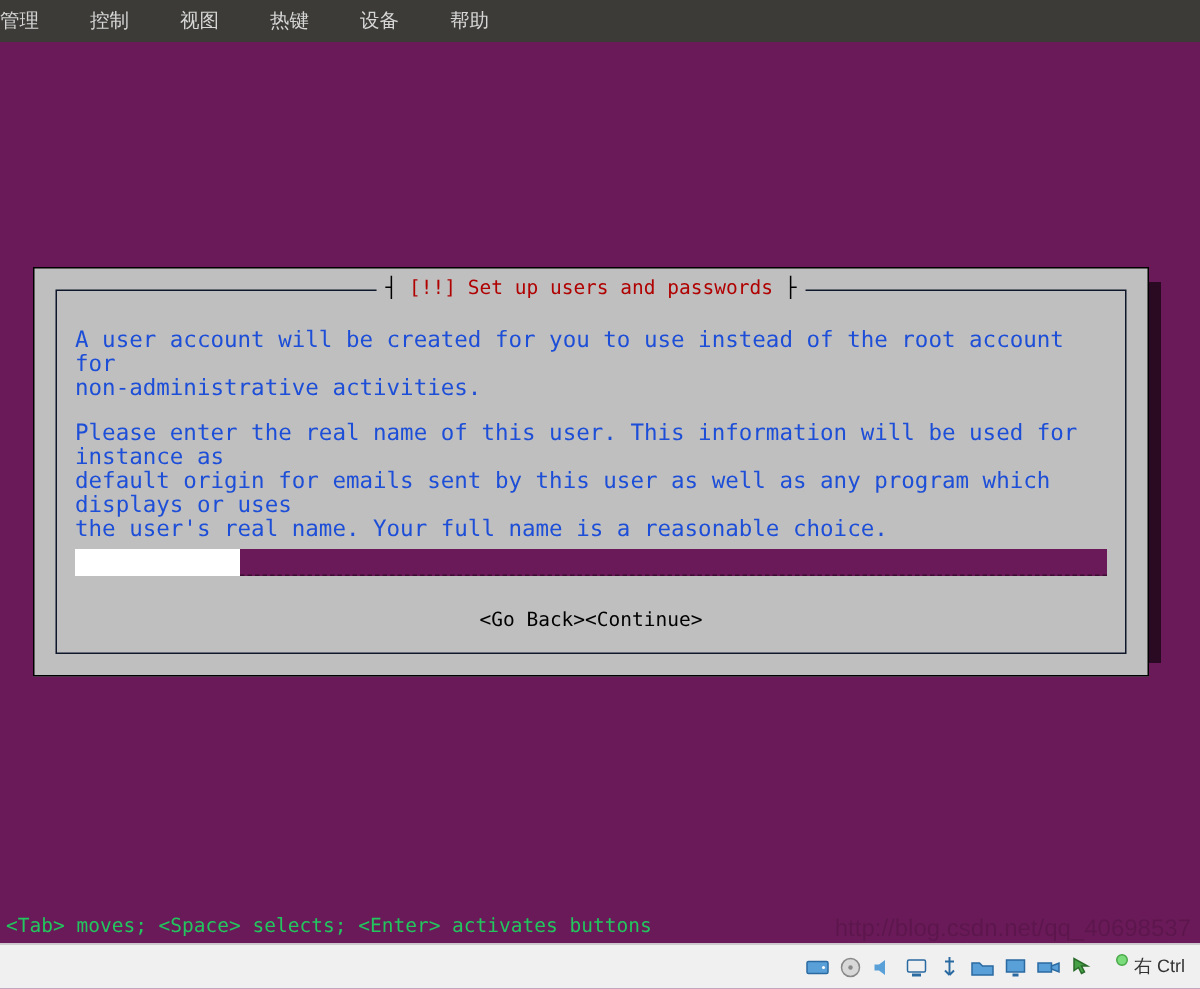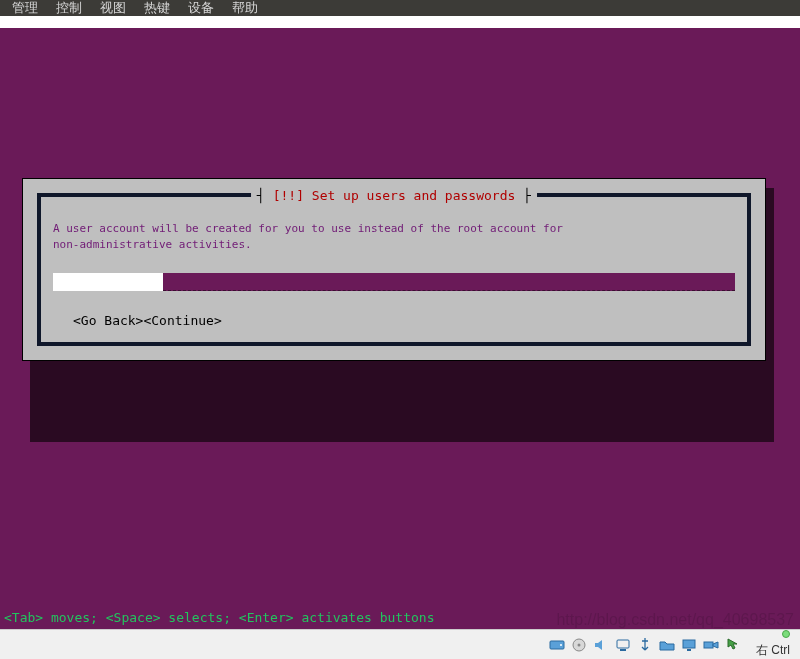--- a/index.html
+++ b/index.html
@@ -2,25 +2,25 @@
 <html><head>
 <meta charset="utf-8">
 <style>
   * { box-sizing: border-box; margin: 0; padding: 0; }
   html, body { width: 800px; height: 659px; overflow: hidden; font-family: sans-serif; }
   body { background: #fff; position: relative; }
 
   
   .vm-menubar {
     background: #3c3b37;
-    height: 16px;
+    height: 28px;
     display: flex;
     align-items: center;
-    padding: 0 12px;
-    gap: 18px;
+    padding: 0 0;
+    gap: 34px;
   }
   .vm-menubar .menu-item {
     color: #d6d6d6;
     font-size: 13px;
     cursor: default;
   }
 
   
   .guest {
     position: absolute;
@@ -40,43 +40,43 @@
   
   .dialog {
     position: absolute;
     left: 22px; top: 150px;
     width: 744px;
     background: #bfbfbf;
     border: 1px solid #000;
     padding: 14px 14px 14px 14px;
   }
   .dialog-inner {
-    border: 4px solid #0f172a;
+    border: 1px solid #0f172a;
     position: relative;
     padding: 24px 12px 14px 12px;
     background: #bfbfbf;
   }
   .dialog-title {
     position: absolute;
     top: -9px;
     left: 50%;
     transform: translateX(-50%);
     background: #bfbfbf;
     padding: 0 6px;
     color: #b00000;
     font-size: 13px;
     white-space: nowrap;
   }
   .dialog-title::before { content: "┤ "; color:#000; }
   .dialog-title::after  { content: " ├"; color:#000; }
 
   .body-text {
-    font-size: 11px;
+    font-size: 15px;
     line-height: 16px;
-    color: #701a75;
+    color: #1d4ed8;
     white-space: pre-wrap;
   }
   .prompt {
     margin-top: 14px;
     font-size: 13px;
   }
   .input-row {
     margin-top: 6px;
     height: 18px;
     display: flex;
@@ -85,21 +85,21 @@
     width: 110px; height: 18px;
     background: #ffffff;
   }
   .input-rest {
     flex: 1; height: 18px;
     background: #6a1a58;
     border-bottom: 1px dashed #3b0d31;
   }
   .btn-row {
     display: flex;
-    justify-content: flex-start;
+    justify-content: center;
     margin-top: 22px;
     font-size: 13px;
     padding: 0 20px;
   }
   .tui-btn { cursor: default; }
 
   
   .help-line {
     position: absolute;
     left: 4px; bottom: 4px;
@@ -124,21 +124,21 @@
     width: 18px; height: 18px;
     display: inline-flex;
     align-items: center; justify-content: center;
   }
   .status-icon svg { width: 16px; height: 16px; }
   .host-key {
     margin-left: 6px;
     font-size: 12px;
     color: #333;
     padding: 1px 4px;
-    display:flex; align-items:flex-end; gap:4px;flex-direction:column;
+    display:flex; align-items:flex-start; gap:4px;
   }
   .host-key .dot {
     width:8px; height:8px; border-radius:50%;
     background:#7bdc7b; border:1px solid #4aa84a;
   }
 
   .watermark {
     position:absolute; right:6px; bottom:30px;
     color:rgba(0,0,0,0.12); font-size:16px;
     font-family: sans-serif;
@@ -161,20 +161,23 @@
 
   <div class="dialog-shadow"></div>
 
   <div class="dialog">
     <div class="dialog-inner">
       <div class="dialog-title">[!!] Set up users and passwords</div>
 
       <div class="body-text">A user account will be created for you to use instead of the root account for
 non-administrative activities.</div>
       <div style="height:14px"></div>
+      <div class="body-text">Please enter the real name of this user. This information will be used for instance as
+default origin for emails sent by this user as well as any program which displays or uses
+the user's real name. Your full name is a reasonable choice.</div>
 
 
       <div class="input-row">
         <div class="input-cursor"></div>
         <div class="input-rest"></div>
       </div>
 
       <div class="btn-row">
         <span class="tui-btn">&lt;Go Back&gt;</span>
         <span class="tui-btn">&lt;Continue&gt;</span>

